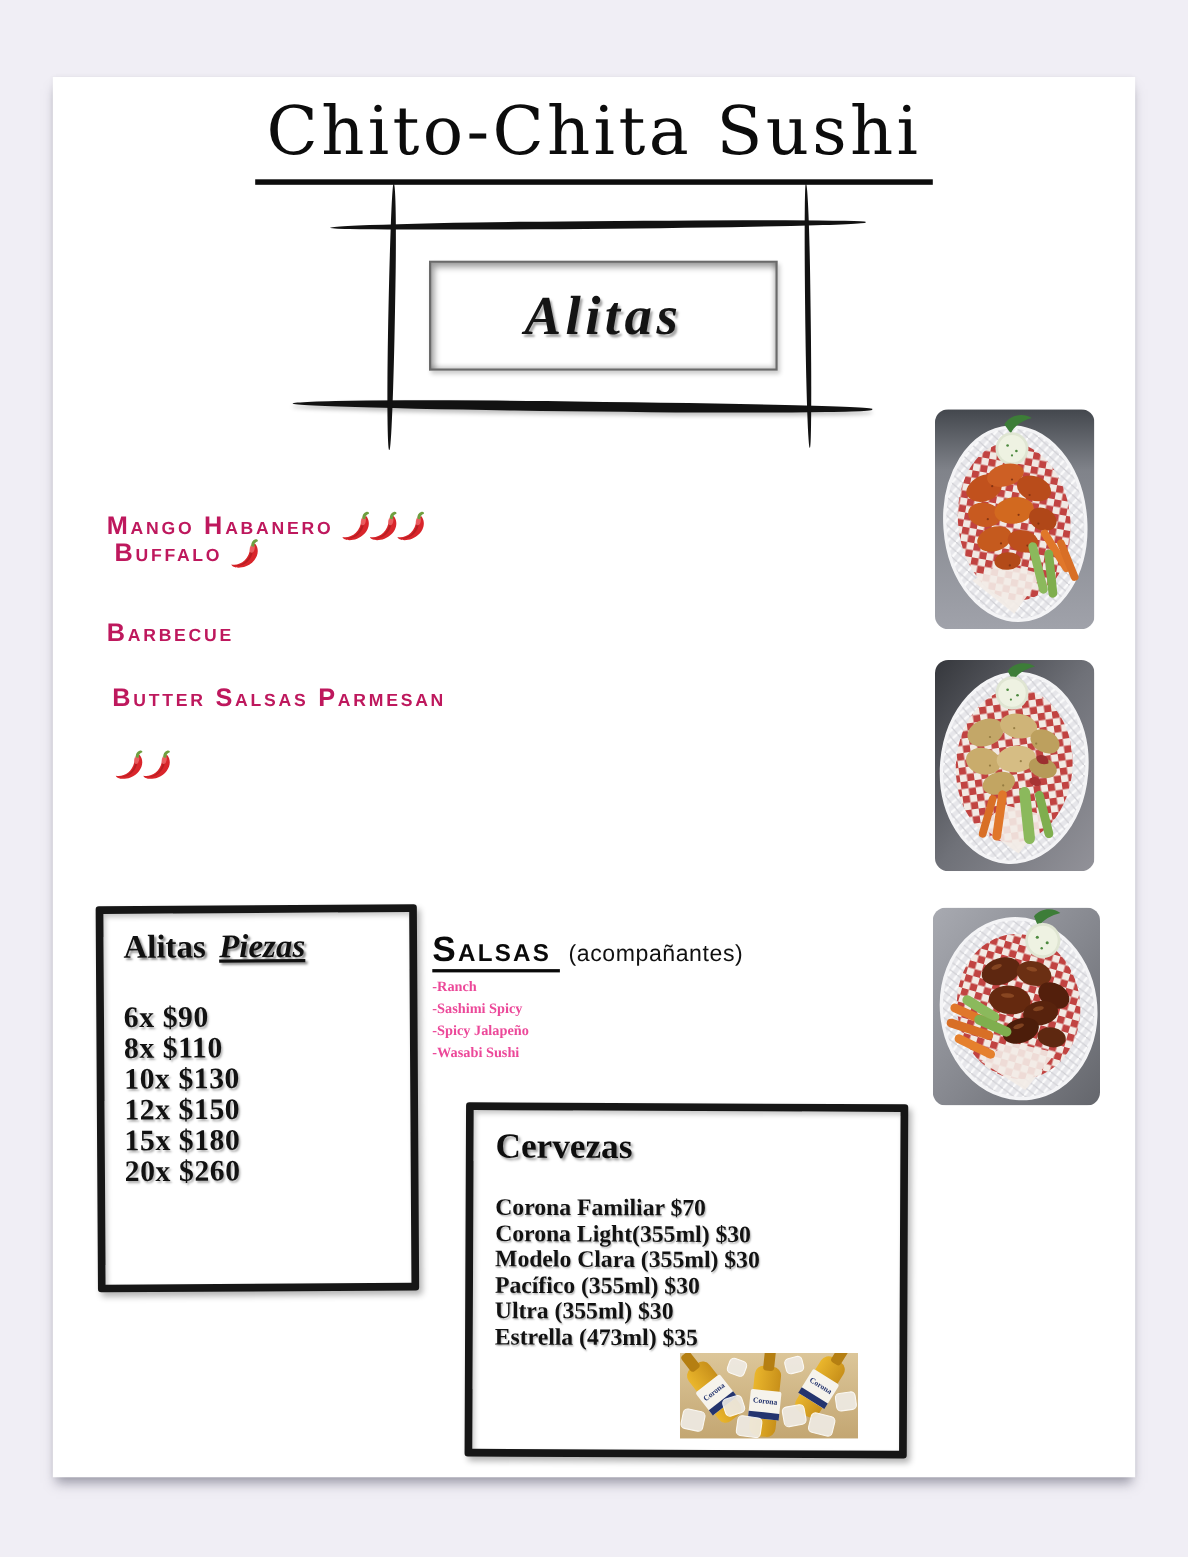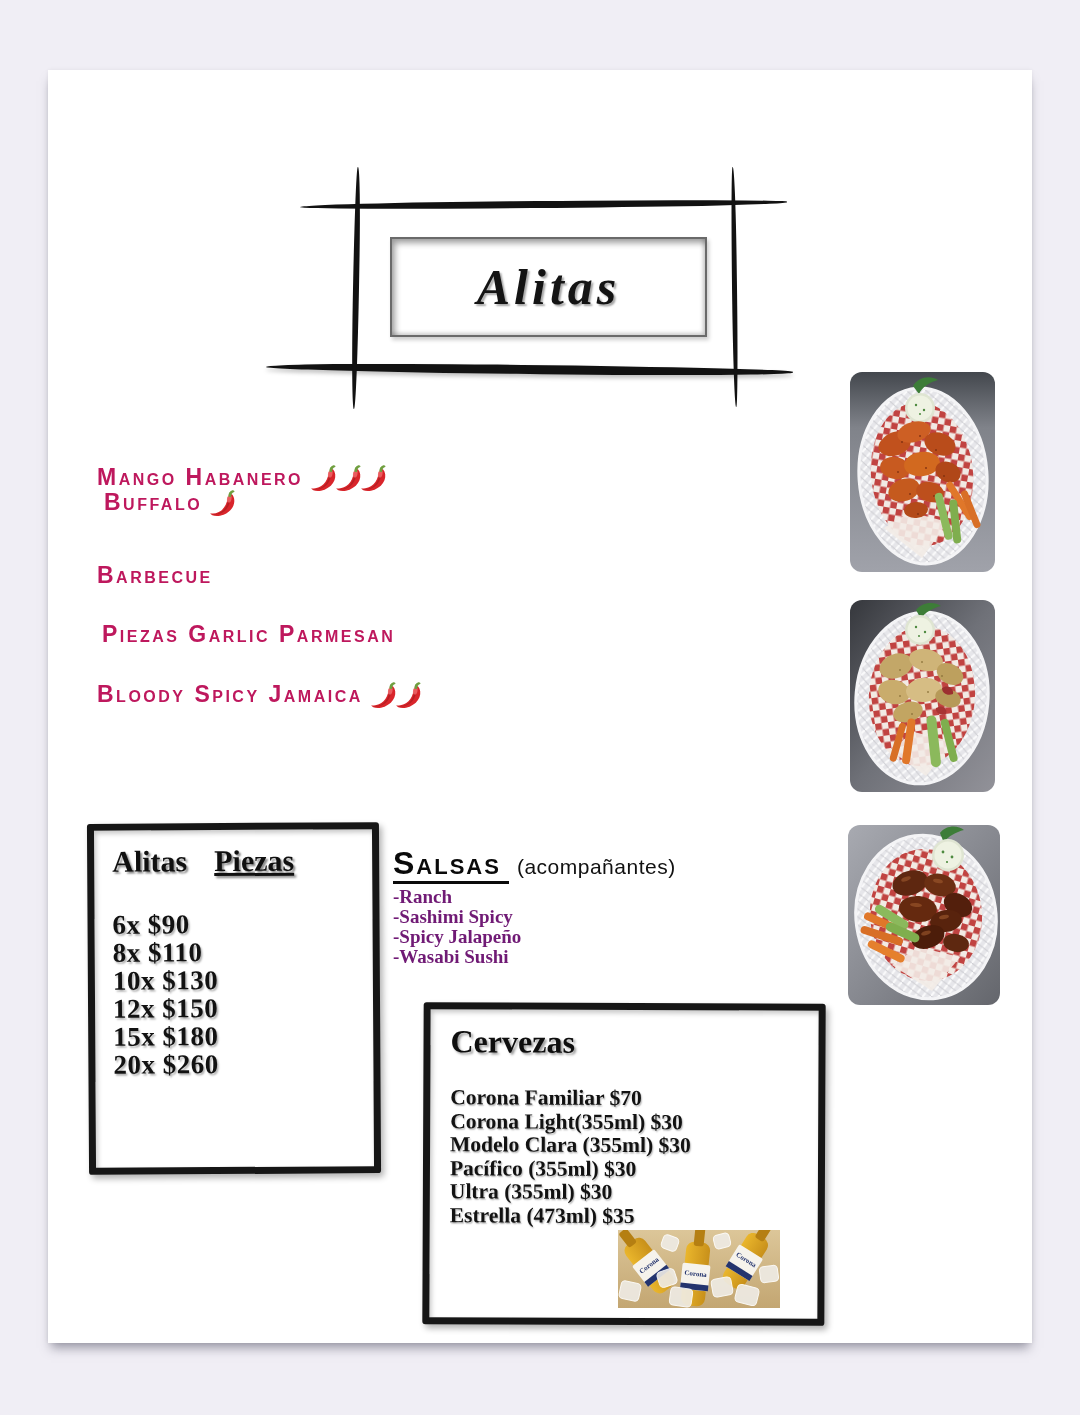--- a/index.html
+++ b/index.html
@@ -70,39 +70,39 @@
     border:7px solid #161616;border-radius:3px;
     box-shadow:3px 4px 6px rgba(0,0,0,.3), inset 2px 3px 5px rgba(0,0,0,.22);
   }
   .piezas-box{left:40px;top:753px;width:260px;height:323px;padding:14px 0 0 18px;transform:rotate(-.35deg);}
   .piezas-head{
     font-family:"Liberation Serif", serif;
     font-size:30px;font-weight:700;color:#101010;
     text-shadow:2px 2px 2px rgba(0,0,0,.45);
     white-space:nowrap;
   }
-  .piezas-accent{text-decoration:underline;margin-left:27px;}
+  .piezas-accent{font-style:italic;text-decoration:underline;margin-left:12px;}
   .piezas-list{margin-top:32px;}
   .piezas-list div{
     font-family:"Liberation Serif", serif;
     font-size:27px;line-height:28px;font-weight:600;color:#121212;
     letter-spacing:.5px;
     text-shadow:1.5px 2px 2px rgba(0,0,0,.3);
   }
   
   .salsas{position:absolute;left:345px;top:775px;width:290px;}
   .salsas-title{
     font-variant:small-caps;font-weight:700;font-size:32px;color:#0a0a0a;
     letter-spacing:2px;border-bottom:3px solid #0a0a0a;padding-right:8px;
   }
   .salsas-sub{font-size:21px;color:#111;margin-left:8px;letter-spacing:.5px;}
   .salsas-list{margin-top:5px;}
   .salsas-list div{
     font-family:"Liberation Serif", serif;
-    font-size:19px;line-height:20px;font-weight:700;color:#701a75;
+    font-size:13px;line-height:20px;font-weight:700;color:#ec4899;
   }
   
   .cervezas-box{left:375px;top:933px;width:368px;height:294px;padding:14px 0 0 20px;transform:rotate(.25deg);}
   .cervezas-head{
     font-family:"Liberation Serif", serif;
     font-size:32px;font-weight:700;color:#0e0e0e;
     text-shadow:2px 2px 2.5px rgba(0,0,0,.4);
   }
   .cervezas-list{margin-top:26px;}
   .cervezas-list div{
@@ -111,20 +111,21 @@
     text-shadow:1px 1.5px 1.5px rgba(0,0,0,.28);
   }
   .beer-photo{position:absolute;left:570px;top:1160px;width:162px;height:78px;overflow:hidden;}
   .beer-photo svg{display:block;width:100%;height:100%;}
 </style>
 </head>
 <body>
 
 <div class="paper">
 
+  <div class="title">Chito-Chita Sushi</div>
 
   <div class="fl fl-top"></div>
   <div class="fl fl-bottom"></div>
   <div class="fl fl-left"></div>
   <div class="fl fl-right"></div>
   <div class="inner-badge">
     <span>Alitas</span>
   </div>
 
   <div class="flavor f1">
@@ -156,24 +157,24 @@
     <path d="M6 27.5 C13 29.6 23 25.4 26 14 L28 14.5 C25.5 26 14 31 6 27.5 Z" fill="#a81b20" opacity=".7"></path>
     <ellipse cx="27.5" cy="12" rx="2.6" ry="4.5" transform="rotate(18 27.5 12)" fill="#ef6a6d" opacity=".8"></ellipse>
     <path d="M26.8 9.5 C26.8 5.8 28.8 3.2 32 2.6 C33.6 2.3 34.8 3.6 34.2 4.8 C31.8 5.1 30.2 6.8 29.8 10.2 Z" fill="#6f9f3f"></path>
   </svg>
       </span>
   </div>
   <div class="flavor f3">
     <span>Barbecue</span><span class="chilis"></span>
   </div>
   <div class="flavor f4">
-    <span>Piezas Garlic Parmesan</span><span class="chilis"></span>
+    <span>Butter Salsas Parmesan</span><span class="chilis"></span>
   </div>
   <div class="flavor f5">
-    <span>Bloody Spicy Jamaica</span><span class="chilis">
+    <span class="chilis">
         <svg class="chili" viewBox="0 0 36 32">
     <path d="M31 7 C36.5 15 31 26.5 19 29.8 C10.5 32 4.2 29.2 3.8 26.4 C12 29.2 23.4 24 25.6 10.5 Z" fill="#d9252b"></path>
     <path d="M6 27.5 C13 29.6 23 25.4 26 14 L28 14.5 C25.5 26 14 31 6 27.5 Z" fill="#a81b20" opacity=".7"></path>
     <ellipse cx="27.5" cy="12" rx="2.6" ry="4.5" transform="rotate(18 27.5 12)" fill="#ef6a6d" opacity=".8"></ellipse>
     <path d="M26.8 9.5 C26.8 5.8 28.8 3.2 32 2.6 C33.6 2.3 34.8 3.6 34.2 4.8 C31.8 5.1 30.2 6.8 29.8 10.2 Z" fill="#6f9f3f"></path>
   </svg>
         <svg class="chili" viewBox="0 0 36 32">
     <path d="M31 7 C36.5 15 31 26.5 19 29.8 C10.5 32 4.2 29.2 3.8 26.4 C12 29.2 23.4 24 25.6 10.5 Z" fill="#d9252b"></path>
     <path d="M6 27.5 C13 29.6 23 25.4 26 14 L28 14.5 C25.5 26 14 31 6 27.5 Z" fill="#a81b20" opacity=".7"></path>
     <ellipse cx="27.5" cy="12" rx="2.6" ry="4.5" transform="rotate(18 27.5 12)" fill="#ef6a6d" opacity=".8"></ellipse>

